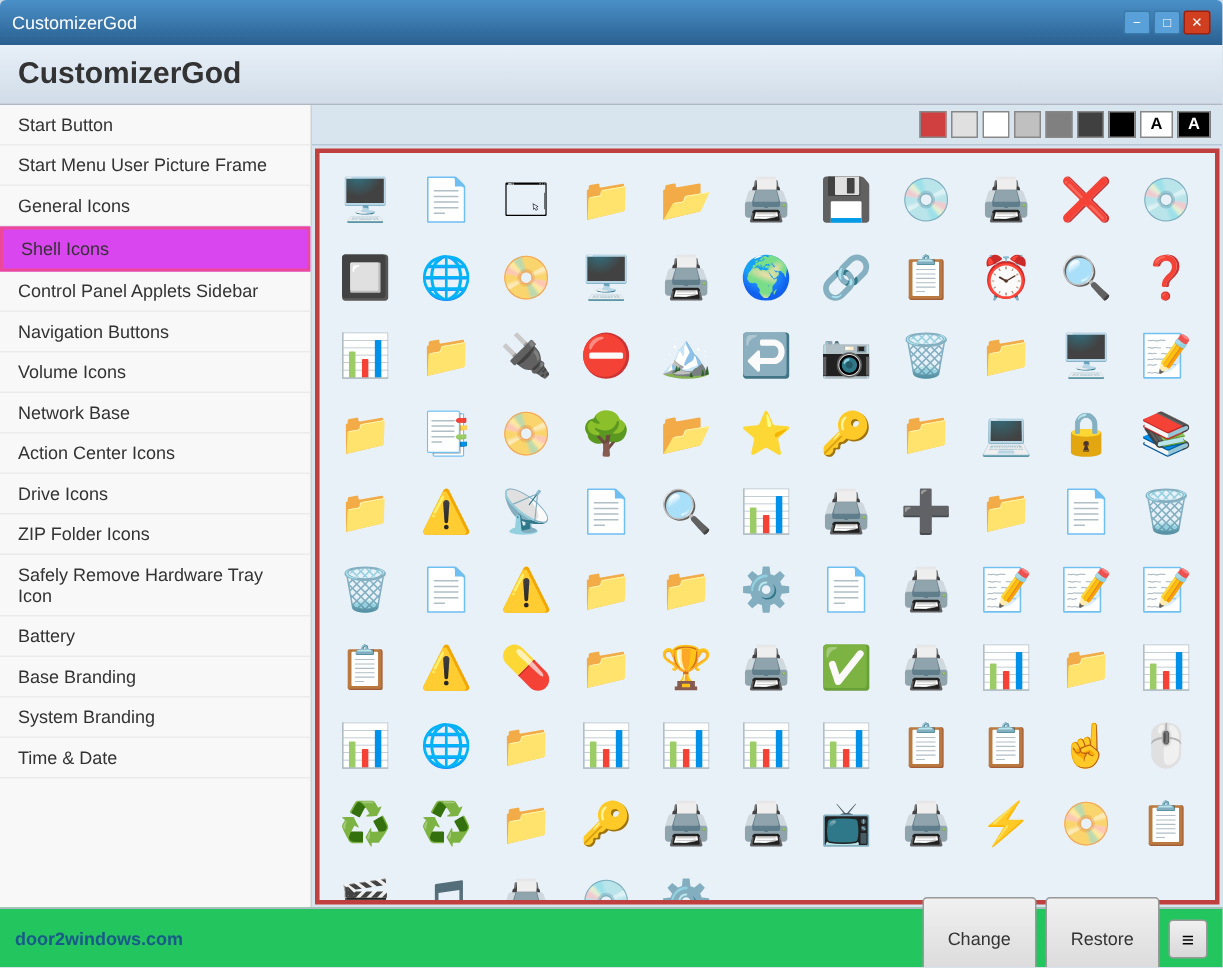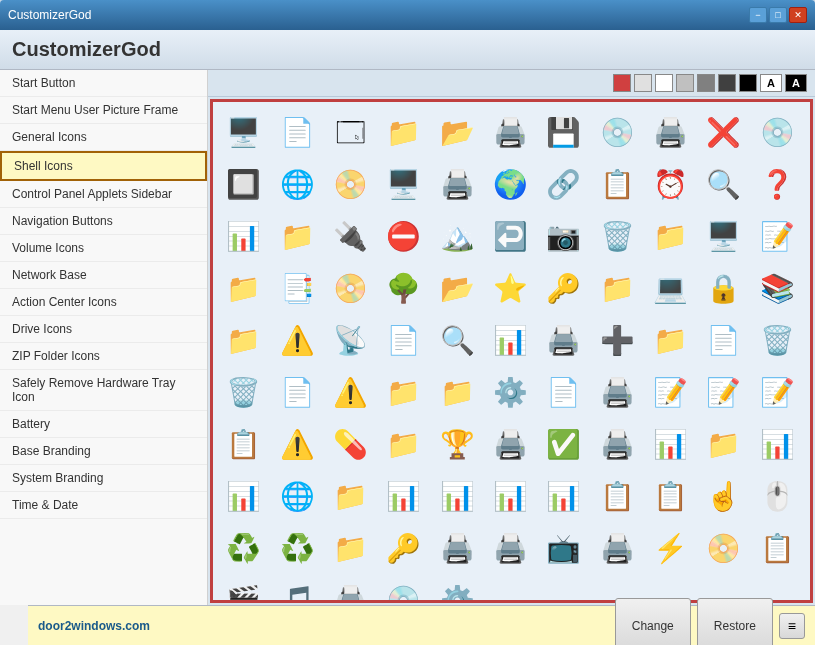--- a/index.html
+++ b/index.html
@@ -87,22 +87,22 @@
       flex-shrink: 0;
     }
     .sidebar-item {
       padding: 6px 12px;
       cursor: pointer;
       color: #333;
       font-size: 12px;
       border-bottom: 1px solid #ebebeb;
     }
     .sidebar-item.active {
-      background: #fef9c3;
-      border: 2px solid #a16207;
+      background: #d946ef;
+      border: 2px solid #ec4899;
       color: #333;
       font-weight: normal;
       position: relative;
     }
 
     
     .right-panel {
       flex: 1;
       display: flex;
       flex-direction: column;
@@ -168,27 +168,26 @@
     
     .icon-img {
       font-size: 28px;
       line-height: 1;
       user-select: none;
     }
 
     
     .footer {
       height: 40px;
-      background: #fef9c3;
+      background: #22c55e;
       border-top: 1px solid #b0b8c4;
       display: flex;
       align-items: center;
       justify-content: space-between;
       padding: 0 10px;
-      margin-left: 28px;
     }
     .footer-logo {
       color: #1a5a8a;
       font-size: 12px;
       font-weight: bold;
     }
     .footer-buttons {
       display: flex;
       gap: 6px;
       align-items: center;

